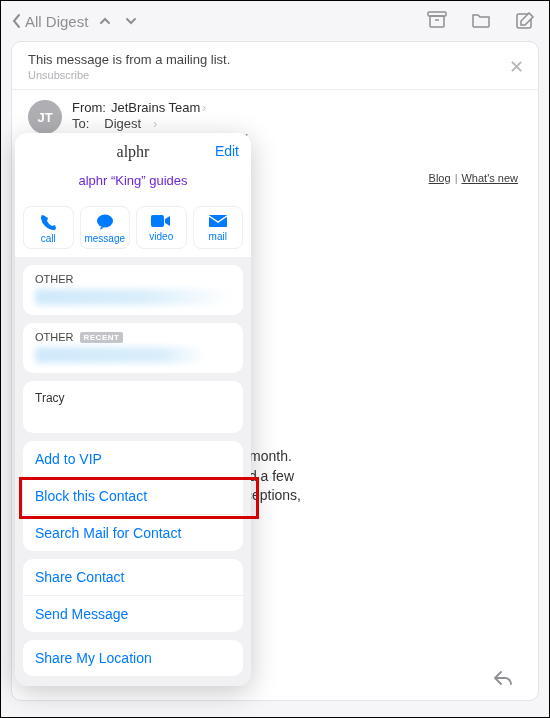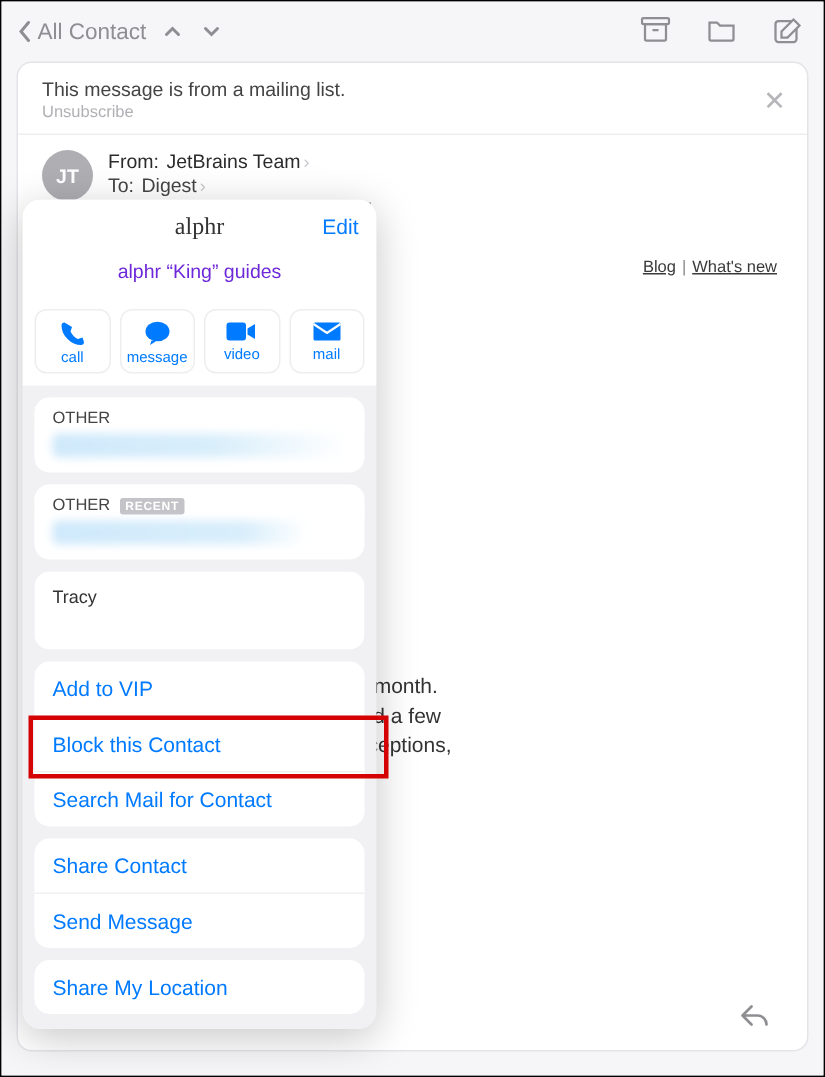--- a/index.html
+++ b/index.html
@@ -63,21 +63,21 @@
 .avatar {
   width: 34px; height: 34px; border-radius: 50%;
   background: #aeaeb3;
   color: #fff;
   font-size: 13px;
   font-weight: 600;
   display: flex; align-items: center; justify-content: center;
 }
 .header-lines { font-size: 13px; color: #2c2c2e; }
 .header-lines .from { display: flex; align-items: center; gap: 2px; }
-.header-lines .to { display: flex; align-items: center; gap: 2px; color: #444; margin-top: 1px;}
+.header-lines .to { display: flex; align-items: center; gap: 12px; color: #444; margin-top: 1px;}
 .header-lines .date { color: #8e8e93; font-size: 12px; margin-top: 1px;}
 .chev-small { color: #c7c7cc; font-size: 12px; }
 .body {
   padding: 18px 20px;
 }
 .dev-header {
   display: flex;
   justify-content: space-between;
   align-items: flex-start;
   margin-top: 4px;
@@ -226,21 +226,21 @@
 </head>
 <body>
 
 <div class="main">
 
   <div class="toolbar">
     <div class="back">
       <svg width="10" height="16" viewBox="0 0 10 16">
           <path d="M8 2 L3 8 L8 14" stroke="#8e8e93" stroke-width="2" fill="none" stroke-linecap="round"></path>
         </svg>
-      <span>All Contact</span>
+      <span>All Digest</span>
       <svg width="14" height="14" viewBox="0 0 14 14" style="margin-left:10px">
           <path d="M3 9 L7 5 L11 9" stroke="#8e8e93" stroke-width="2" fill="none" stroke-linecap="round"></path>
         </svg>
       <svg width="14" height="14" viewBox="0 0 14 14" style="margin-left:8px">
           <path d="M3 5 L7 9 L11 5" stroke="#8e8e93" stroke-width="2" fill="none" stroke-linecap="round"></path>
         </svg>
     </div>
     <div class="toolbar-spacer"></div>
     <div class="toolbar-icons">
       <svg class="ticon" width="20" height="18" viewBox="0 0 20 18">

